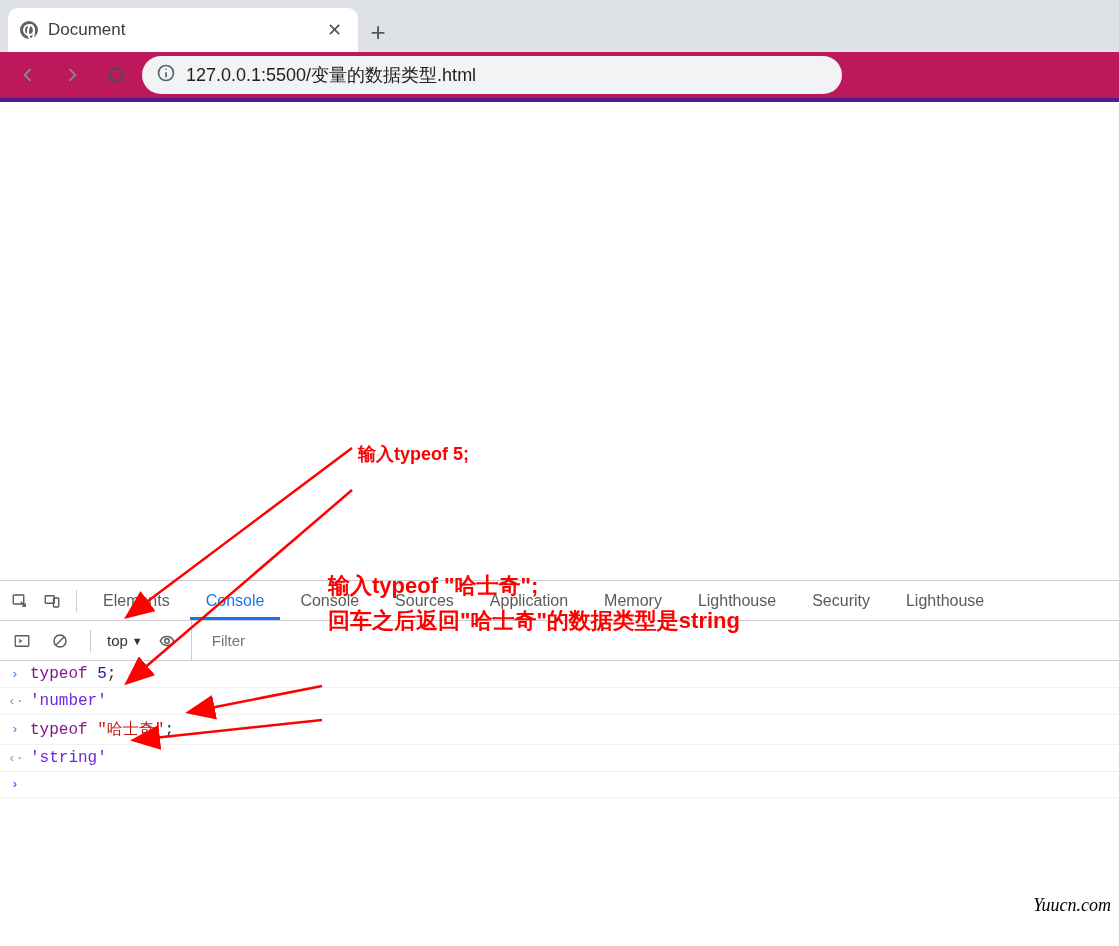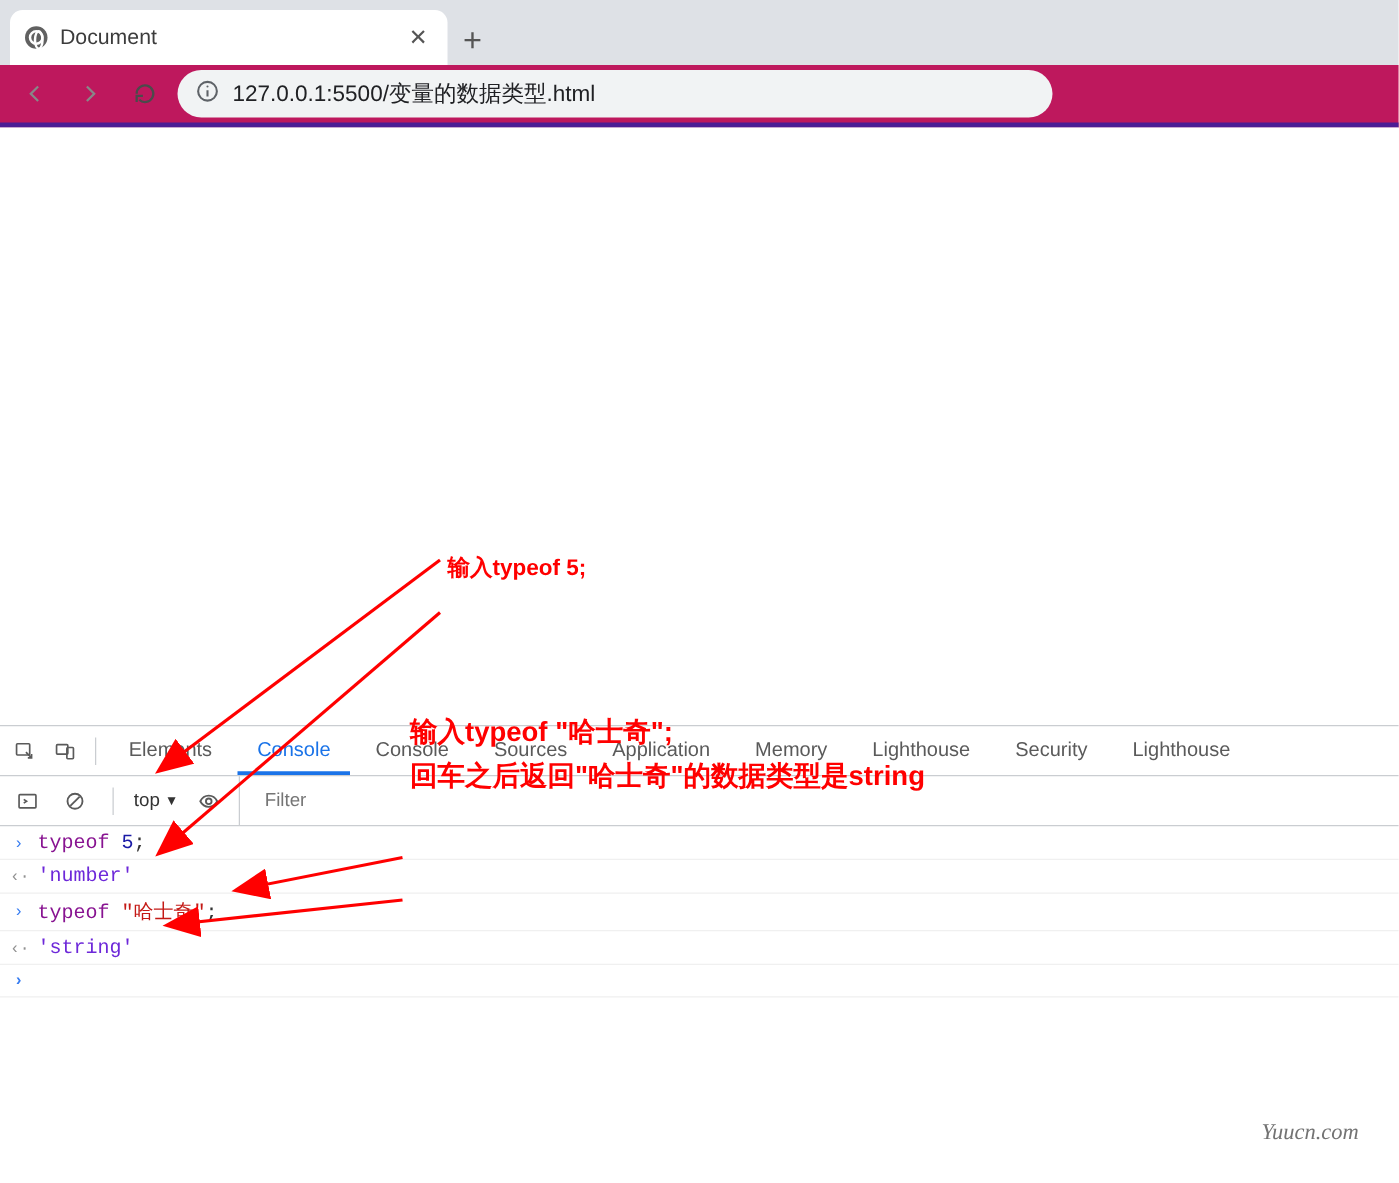--- a/index.html
+++ b/index.html
@@ -46,21 +46,21 @@
   .console-out { font-family: Consolas, "Courier New", monospace; font-size: 16px; }
   .crow { display: flex; align-items: center; padding: 4px 8px; border-bottom: 1px solid #f0f0f0; min-height: 26px; }
   .crow .mark { width: 14px; text-align: center; color: #919191; font-size: 13px; margin-right: 8px; }
   .crow .mark.in { color: #367cf1; }
   .kw-typeof { color: #881391; }
   .kw-num { color: #1a1aa6; }
   .kw-str { color: #c41a16; }
   .kw-result { color: #6d28d9; }
   .crow.prompt .mark { color: #367cf1; font-weight: bold; }
 
-  .watermark { position: absolute; right: 32px; bottom: 30px; color: #737373; font-style: italic; font-family: Georgia, serif; font-size: 18px; }
+  .watermark { position: absolute; right: 8px; bottom: 30px; color: #000000; font-style: italic; font-family: Georgia, serif; font-size: 18px; }
 
   
   svg.arrows { position: absolute; left: 0; top: 0; pointer-events: none; }
 </style>
 </head>
 <body>
 
 <div class="tabbar">
   <div class="tab">
     <span class="favicon"></span>

